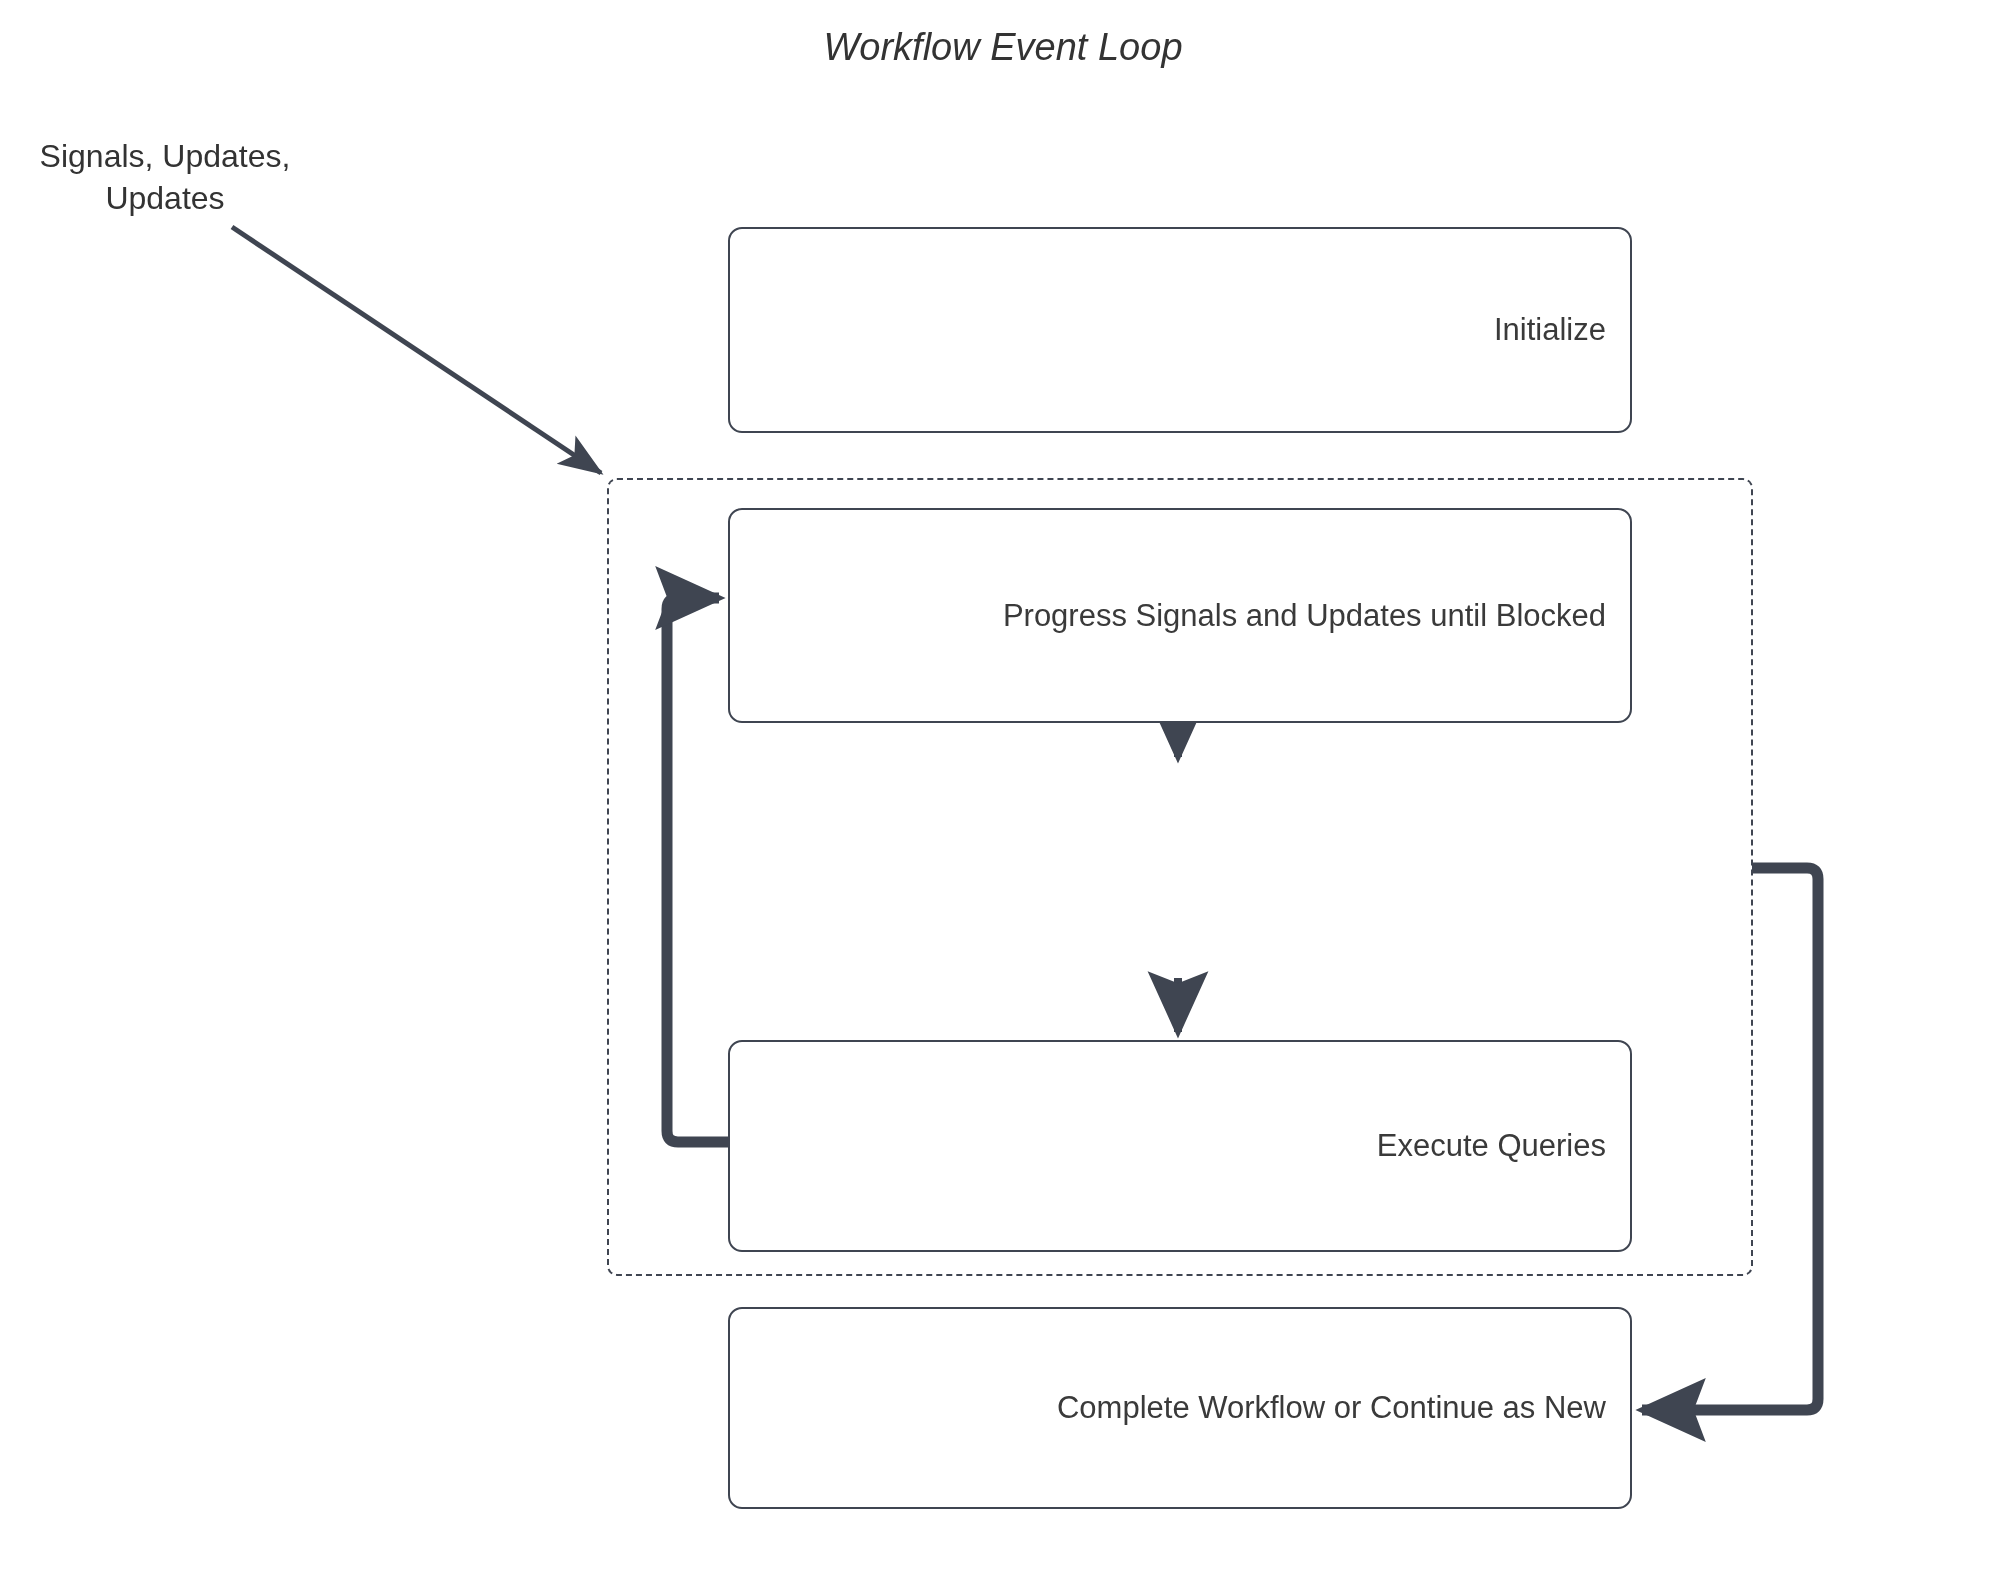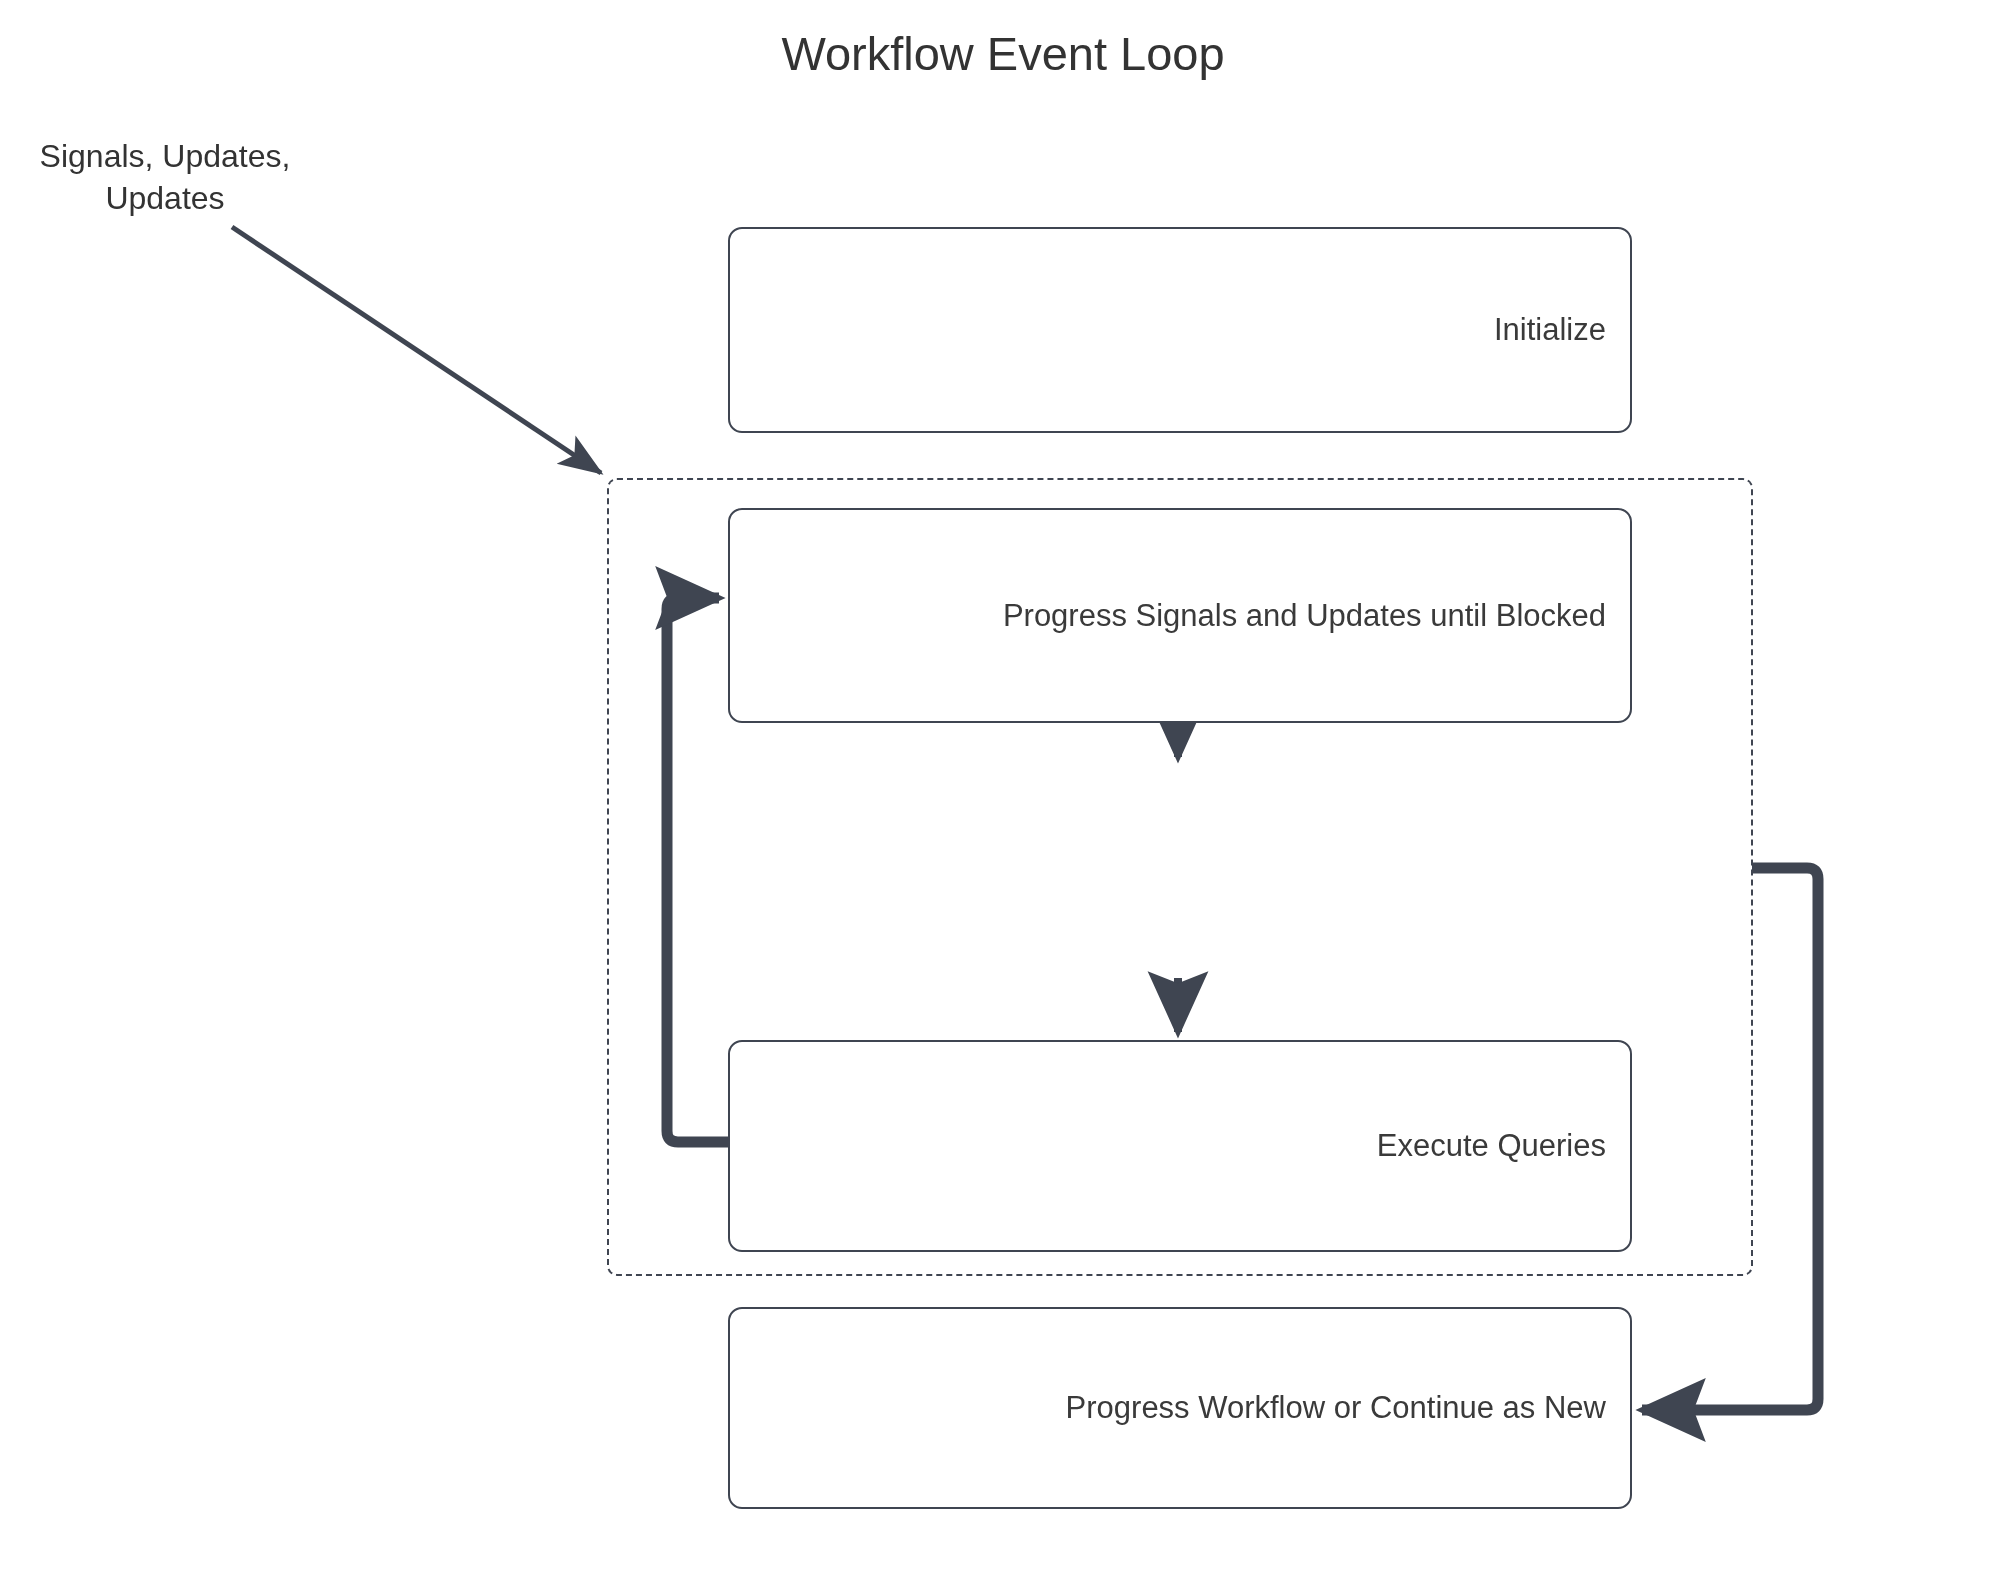--- a/index.html
+++ b/index.html
@@ -25,21 +25,22 @@
     width: 2006px;
     height: 1576px;
     pointer-events: none;
   }
   .diagram-title {
     position: absolute;
     left: 703px;
     top: 26px;
     width: 600px;
     text-align: center;
-    font-size: 47px;
+    font-style: italic;
+    font-size: 38px;
     color: #333333;
     white-space: nowrap;
   }
   .edge-label {
     position: absolute;
     left: 20px;
     top: 135px;
     width: 290px;
     text-align: center;
     font-size: 32px;
@@ -139,16 +140,16 @@
   <div class="node" id="node-progress-signals">
     <span>Progress Signals and Updates until Blocked</span>
   </div>
 
 
   <div class="node" id="node-execute-queries">
     <span>Execute Queries</span>
   </div>
 
   <div class="node" id="node-complete-workflow">
-    <span>Progress Workflow or Continue as New</span>
+    <span>Complete Workflow or Continue as New</span>
   </div>
 
 </div>
 
 </body></html>

